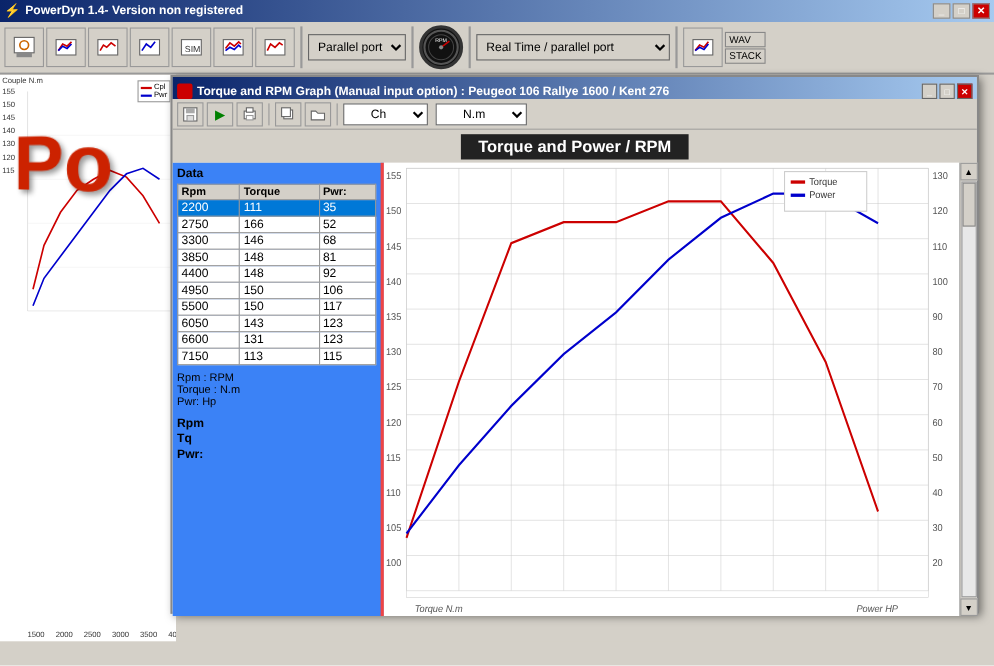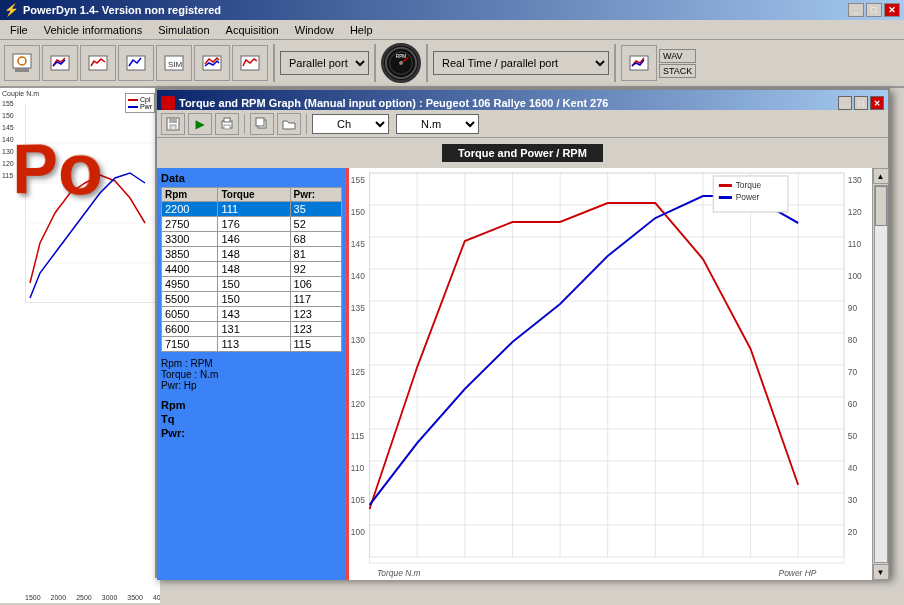--- a/index.html
+++ b/index.html
@@ -190,21 +190,21 @@
       height: 30px;
       display: flex;
       align-items: center;
       justify-content: center;
       background: #d4d0c8;
     }
     .chart-title-box {
       background: #222;
       color: white;
       padding: 3px 16px;
-      font-size: 11px;
+      font-size: 15px;
       font-weight: bold;
     }
 
     
     .chart-area {
       display: flex;
       height: calc(490px - 20px - 28px - 30px);
       background: white;
     }
 
@@ -320,28 +320,20 @@
       <span style="font-size:12px;">⚡</span>
       <span>PowerDyn 1.4- Version non registered</span>
     </div>
     <div class="title-bar-buttons">
       <div class="title-btn">_</div>
       <div class="title-btn">□</div>
       <div class="title-btn" style="background:#cc0000; color:white;">✕</div>
     </div>
   </div>
 
-  <div class="menu-bar">
-    <span class="menu-item">File</span>
-    <span class="menu-item">Vehicle informations</span>
-    <span class="menu-item">Simulation</span>
-    <span class="menu-item">Acquisition</span>
-    <span class="menu-item">Window</span>
-    <span class="menu-item">Help</span>
-  </div>
 
   <div class="toolbar">
     <div class="toolbar-btn">
       <svg width="22" height="22" viewBox="0 0 22 22">
         <rect x="2" y="2" width="18" height="14" fill="white" stroke="#666" stroke-width="1"></rect>
         <rect x="4" y="16" width="14" height="4" fill="#888"></rect>
         <circle cx="11" cy="9" r="4" fill="none" stroke="#cc6600" stroke-width="1.5"></circle>
       </svg>
     </div>
     <div class="toolbar-btn">
@@ -534,21 +526,21 @@
               </tr>
             </thead>
             <tbody id="data-tbody">
             <tr class="selected">
                   <td>2200</td>
                   <td>111</td>
                   <td>35</td>
                 </tr>
                 <tr>
                   <td>2750</td>
-                  <td>176</td>
+                  <td>166</td>
                   <td>52</td>
                 </tr>
                 <tr>
                   <td>3300</td>
                   <td>146</td>
                   <td>68</td>
                 </tr>
                 <tr>
                   <td>3850</td>
                   <td>148</td>

